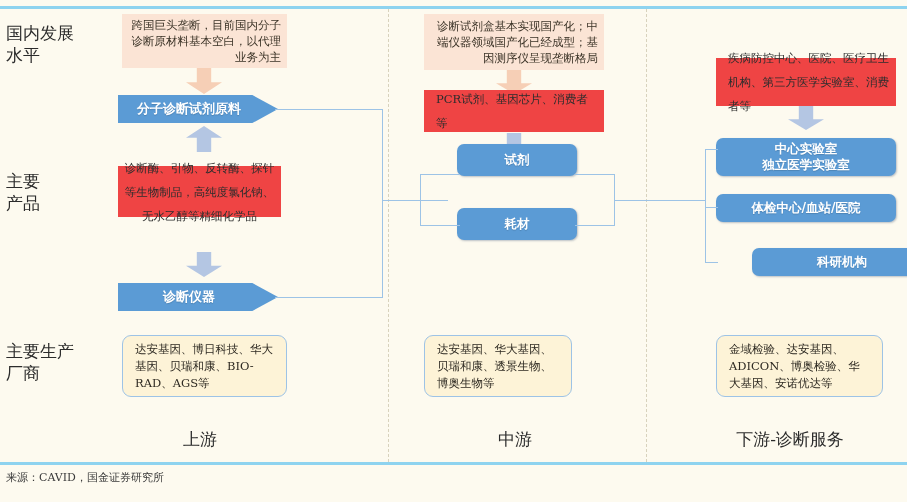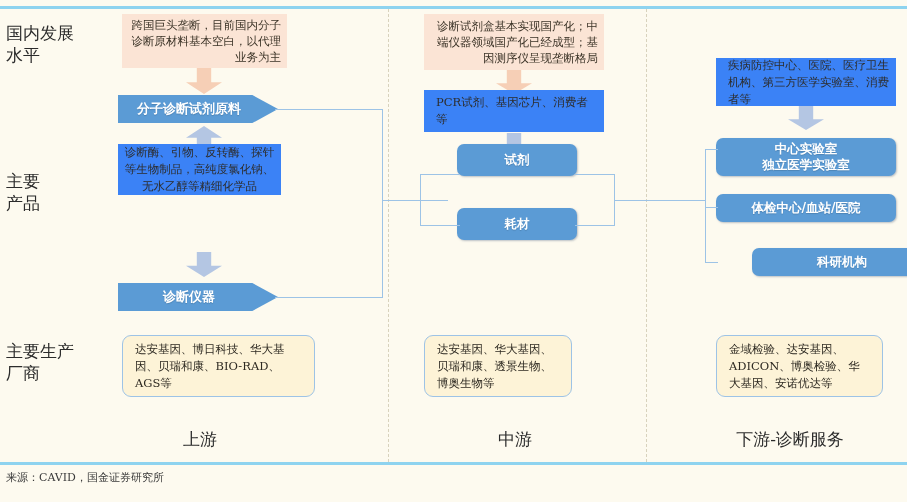--- a/index.html
+++ b/index.html
@@ -32,22 +32,22 @@
 
   
   .peach{
     position:absolute;background:#fbe4d5;color:#3a3226;
     font-size:11.5px;line-height:16px;text-align:right;
     display:flex;align-items:center;justify-content:center;
     font-family:"DejaVu Serif","Liberation Serif",serif;
     padding:8px 6px;box-sizing:border-box;
   }
   .paleblue{
-    position:absolute;background:#3b82f6;color:#2d2d2d;
-    font-size:11.5px;line-height:17px;text-align:center;
+    position:absolute;background:#ef4444;color:#2d2d2d;
+    font-size:11.5px;line-height:24px;text-align:center;
     display:flex;align-items:center;justify-content:center;
     font-family:"DejaVu Serif","Liberation Serif",serif;
     padding:4px 6px;box-sizing:border-box;
   }
   .paleblue.lefttext{text-align:left;justify-content:flex-start;padding-left:12px;}
 
   
   .chev{
     position:absolute;background:#5b9bd5;color:#ffffff;
     font-size:13px;font-weight:bold;
@@ -120,33 +120,33 @@
   <div class="rowlabel r3" style="white-space: pre-line;">主要生产
 厂商</div>
 
   <div class="peach" style="left:122px;top:14px;width:165px;height:54px;">跨国巨头垄断，目前国内分子诊断原材料基本空白，以代理业务为主</div>
   <div class="darrow down" style="left:186px;top:68px;width:36px;height:26px;background:#f6cfb6;"></div>
 
   <div class="chev" style="left:118px;top:95px;width:160px;height:28px;">分子诊断试剂原料</div>
 
   <div class="darrow up" style="left:186px;top:126px;width:36px;height:26px;"></div>
 
-  <div class="paleblue" style="left:118px;top:144px;width:163px;height:51px;">诊断酶、引物、反转酶、探针等生物制品，高纯度氯化钠、无水乙醇等精细化学品</div>
+  <div class="paleblue" style="left:118px;top:166px;width:163px;height:51px;">诊断酶、引物、反转酶、探针等生物制品，高纯度氯化钠、无水乙醇等精细化学品</div>
 
 
   <div class="darrow down" style="left:186px;top:252px;width:36px;height:25px;"></div>
 
   <div class="chev" style="left:118px;top:283px;width:160px;height:28px;">诊断仪器</div>
 
   <div class="ln lnh" style="left:275px;top:109px;width:108px;"></div>
   <div class="ln lnh" style="left:275px;top:297px;width:108px;"></div>
   <div class="ln lnv" style="left:382px;top:109px;height:189px;"></div>
   <div class="ln lnh" style="left:382px;top:200px;width:66px;"></div>
 
-  <div class="mfr" style="left:122px;top:335px;width:193px;height:62px;">达安基因、博日科技、华大基因、贝瑞和康、BIO-RAD、AGS等</div>
+  <div class="mfr" style="left:122px;top:335px;width:165px;height:62px;">达安基因、博日科技、华大基因、贝瑞和康、BIO-RAD、AGS等</div>
 
   <div class="peach" style="left:424px;top:14px;width:180px;height:56px;">诊断试剂盒基本实现国产化；中端仪器领域国产化已经成型；基因测序仪呈现垄断格局</div>
   <div class="darrow down" style="left:496px;top:70px;width:36px;height:24px;background:#f6cfb6;"></div>
 
   <div class="paleblue lefttext" style="left:424px;top:90px;width:180px;height:42px;">PCR试剂、基因芯片、消费者等</div>
 
   <div class="darrow down" style="left:496px;top:133px;width:36px;height:24px;"></div>
 
   <div class="bluebox" style="left:457px;top:144px;width:120px;height:32px;">试剂</div>
   <div class="bluebox" style="left:457px;top:208px;width:120px;height:32px;">耗材</div>

